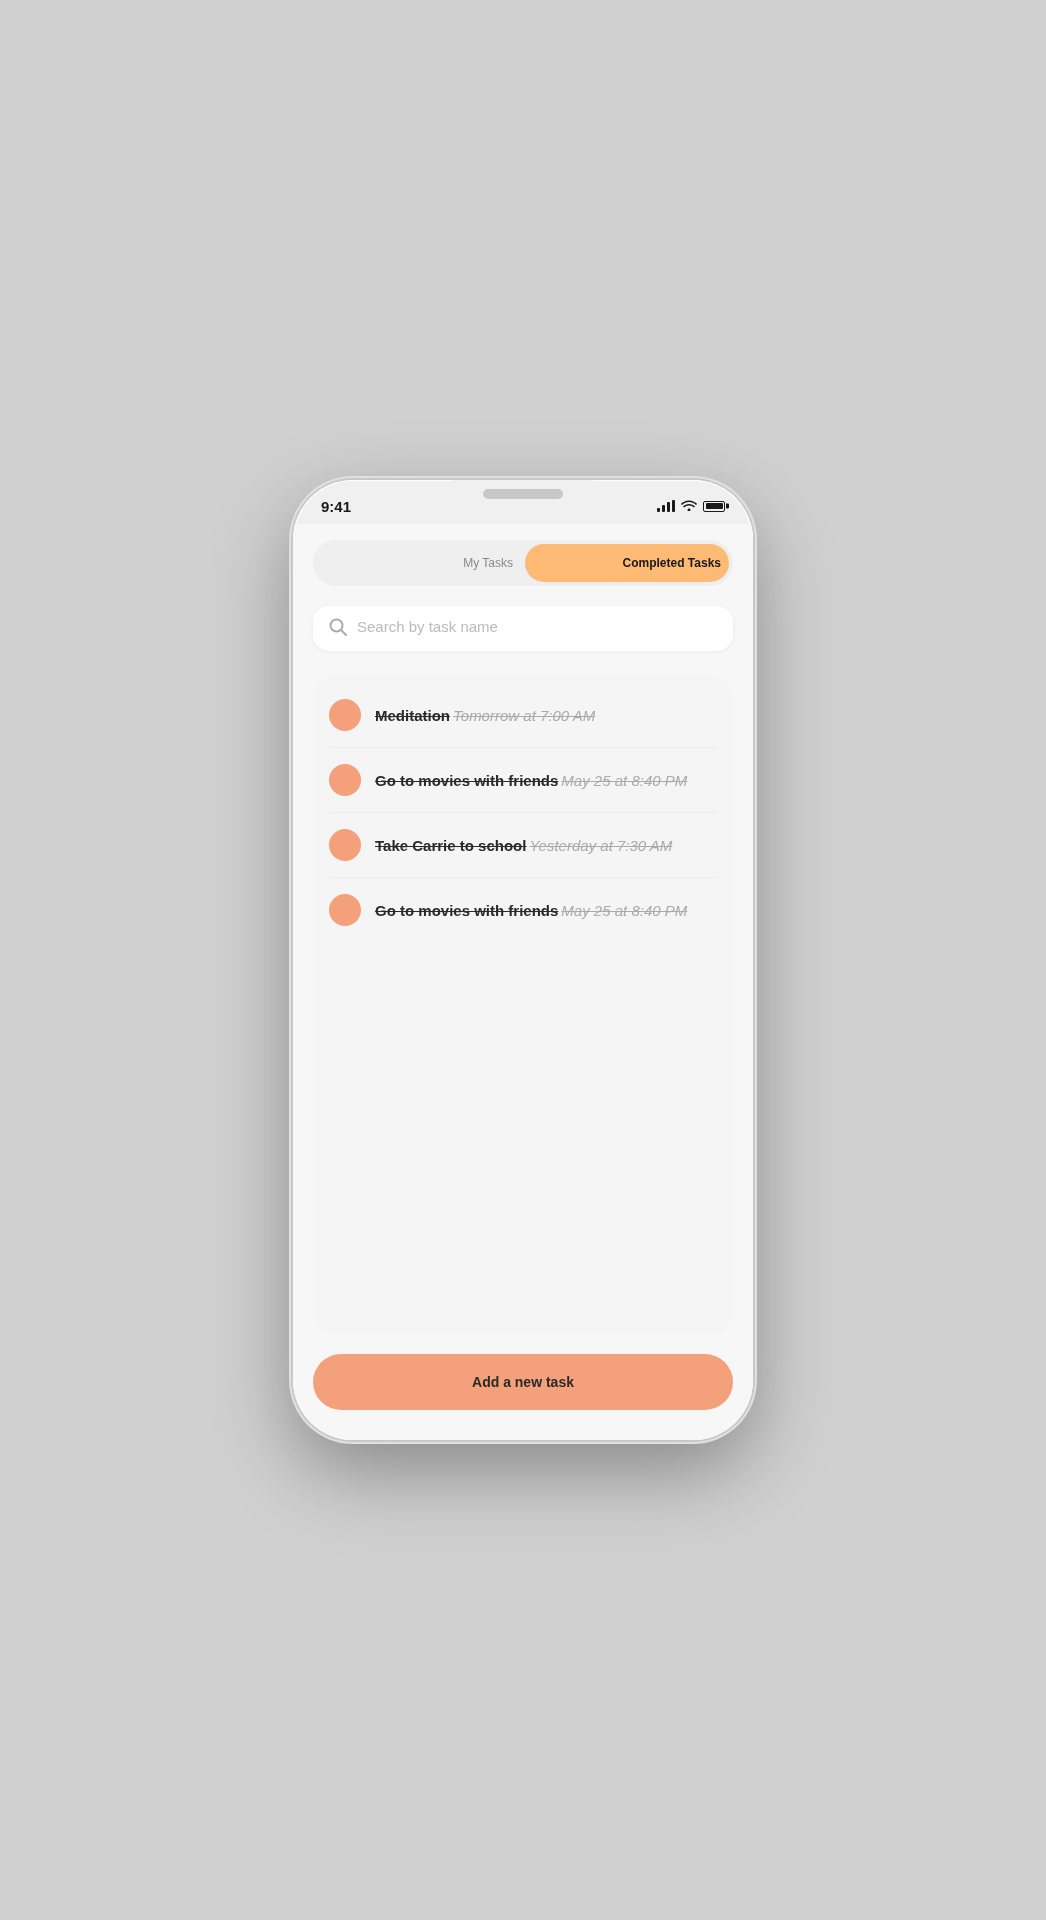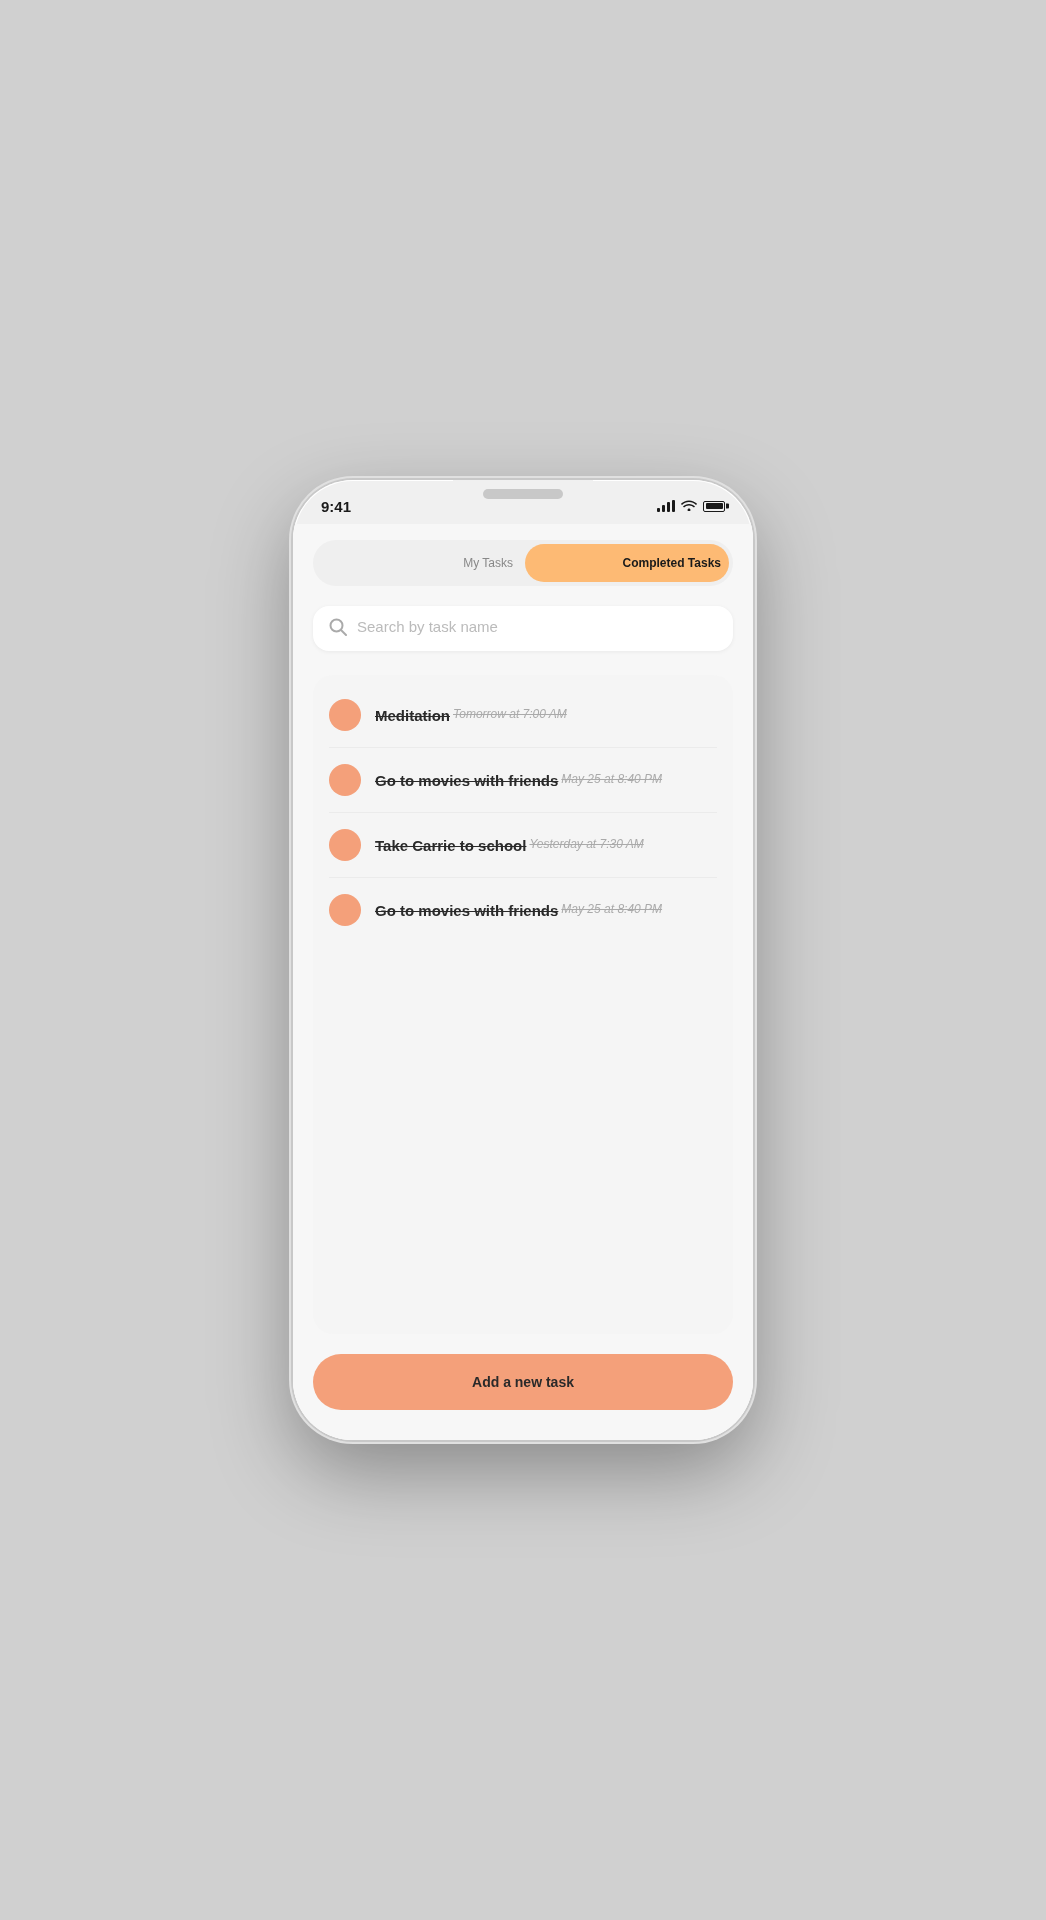--- a/index.html
+++ b/index.html
@@ -233,21 +233,21 @@
 
     .task-title {
       font-size: 15px;
       font-weight: 600;
       color: #2a2a2a;
       text-decoration: line-through;
       text-decoration-color: #2a2a2a;
     }
 
     .task-time {
-      font-size: 12px;
+      font-size: 15px;
       color: #aaa;
       font-style: italic;
       text-decoration: line-through;
       text-decoration-color: #aaa;
     }
 
     
     .add-button {
       margin: 20px 0 10px 0;
       background: #f4a07a;

